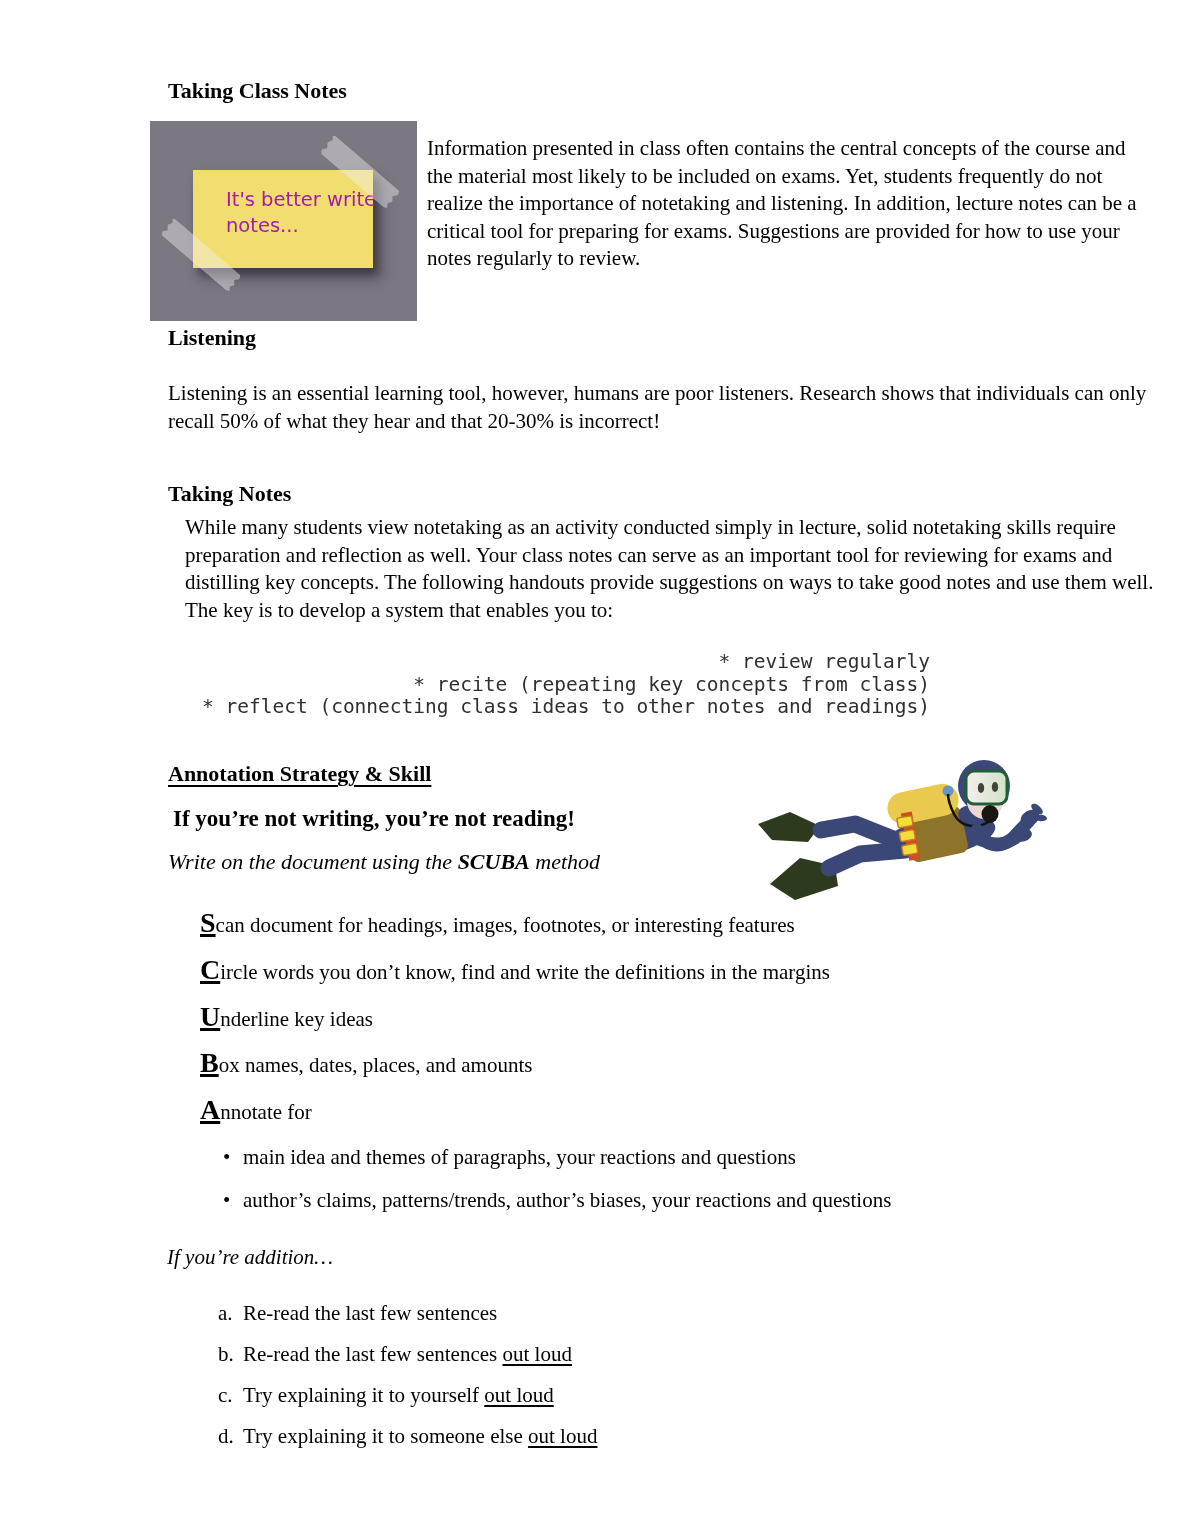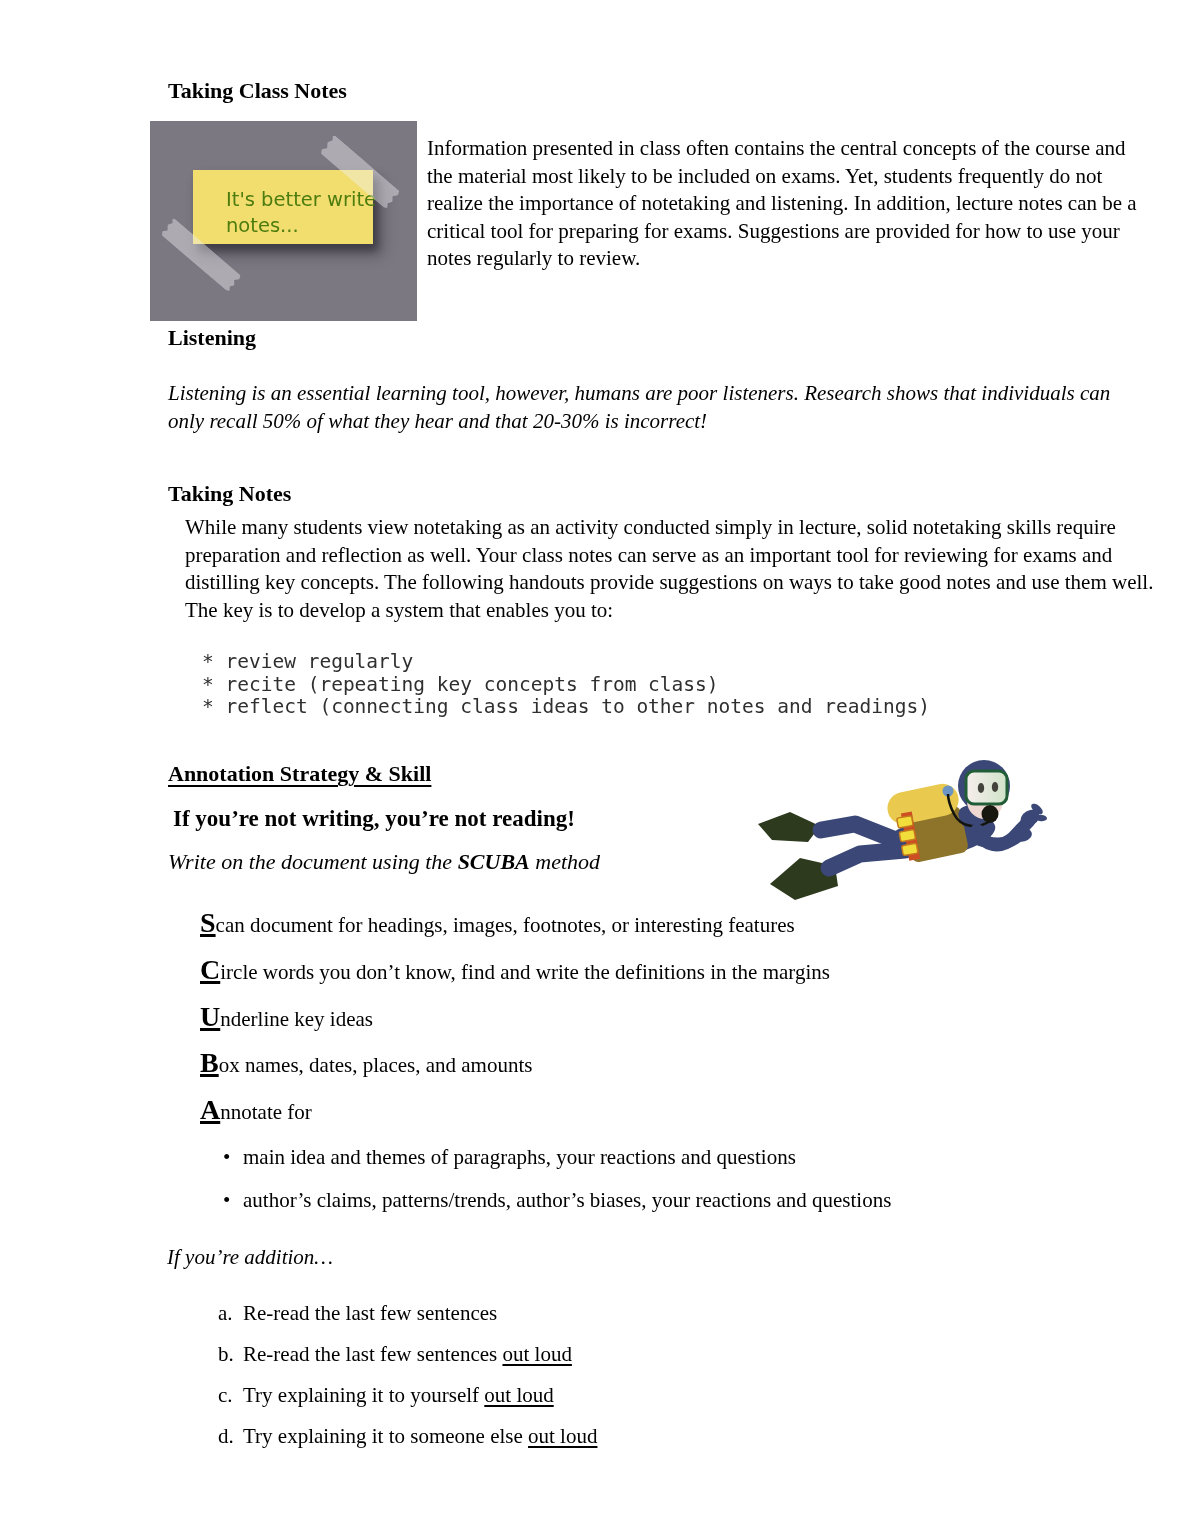--- a/index.html
+++ b/index.html
@@ -4,27 +4,27 @@
 <style>
   html,body { margin:0; padding:0; background:#ffffff; }
   .page { position:relative; width:1200px; height:1517px; background:#ffffff;
           font-family:"Liberation Serif", serif; color:#000; overflow:hidden; }
   .abs { position:absolute; margin:0; }
 
   
   #title        { left:168px; top:78px;  font-size:22px; font-weight:bold; }
   #intro        { left:427px; top:135px; width:720px; font-size:21px; line-height:27.6px; }
   #listening-h  { left:168px; top:325px; font-size:22px; font-weight:bold; }
-  #listening-p  { left:168px; top:380px; width:980px; font-size:21px; line-height:27.6px;font-style:italic; }
+  #listening-p  { left:168px; top:380px; width:980px; font-size:21px; line-height:27.6px; }
   #tn-h         { left:168px; top:481px; font-size:22px; font-weight:bold; }
   #tn-p         { left:185px; top:514px; width:992px; font-size:21px; line-height:27.6px; }
 
   
   #mono { left:202px; top:651px; font-family:"DejaVu Sans Mono", monospace;
-          font-size:19.5px; line-height:22.6px; color:#2f2f2f; }
+          font-size:19.5px; line-height:22.6px; color:#2f2f2f;text-align:right; }
 
   
   #annot-h  { left:168px; top:761px; font-size:22px; font-weight:bold;
               text-decoration:underline; text-decoration-thickness:2px; text-underline-offset:4px; }
   #tagline  { left:173px; top:806px; font-size:23px; font-weight:bold; }
   #writeon  { left:168px; top:849px; font-size:22px; font-style:italic;text-align:center; }
   #writeon .scuba-word { font-weight:bold; }
 
   .scuba-item { left:200px; font-size:21px; line-height:30px; white-space:nowrap; }
   .scuba-item .biglet { font-size:28px; font-weight:bold; line-height:1;
@@ -37,25 +37,25 @@
   #bullet-0 { top:1144px; } #bullet-1 { top:1187px; }
 
   #confused-lead { left:167px; top:1245px; font-size:21px; font-style:italic; }
   .citem { left:218px; font-size:21px; line-height:27px; white-space:nowrap; }
   .citem .cmark { display:inline-block; width:25px; }
   .citem .ul { text-decoration:underline; text-decoration-thickness:1.5px; text-underline-offset:3px;margin-top:19px; }
   #c-0 { top:1300px; } #c-1 { top:1341px; } #c-2 { top:1382px; } #c-3 { top:1423px; }
 
   
   #photo { left:150px; top:121px; width:267px; height:200px; background:#7b7882; }
-  .sticky { position:absolute; left:43px; top:49px; width:180px; height:74px;
+  .sticky { position:absolute; left:43px; top:49px; width:180px; height:98px;
             background:#f1de6e; z-index:2;
             box-shadow:5px 7px 8px rgba(30,28,36,0.5), 9px 11px 14px rgba(30,28,36,0.3);
             padding:17px 0 0 33px; box-sizing:border-box; white-space:nowrap; overflow:visible;
-            font-family:"DejaVu Sans", sans-serif; font-size:19.5px; line-height:26px; color:#4d7c0f; }
+            font-family:"DejaVu Sans", sans-serif; font-size:19.5px; line-height:26px; color:#a21caf; }
   .tape { position:absolute; background:rgba(242,240,246,0.42); z-index:3;
           clip-path:polygon(2% 0, 98% 6%, 100% 22%, 96% 40%, 100% 58%, 97% 76%, 100% 92%, 96% 100%,
                             3% 96%, 0 80%, 4% 62%, 0 42%, 3% 22%, 0 8%); }
   .tape-tr { left:166px; top:39px;  width:88px; height:24px; transform:rotate(40deg); }
   .tape-bl { left:6px;   top:123px; width:90px; height:22px; transform:rotate(40deg); }
 
   #diver { left:745px; top:748px; }
 </style>
 </head>
 <body>

